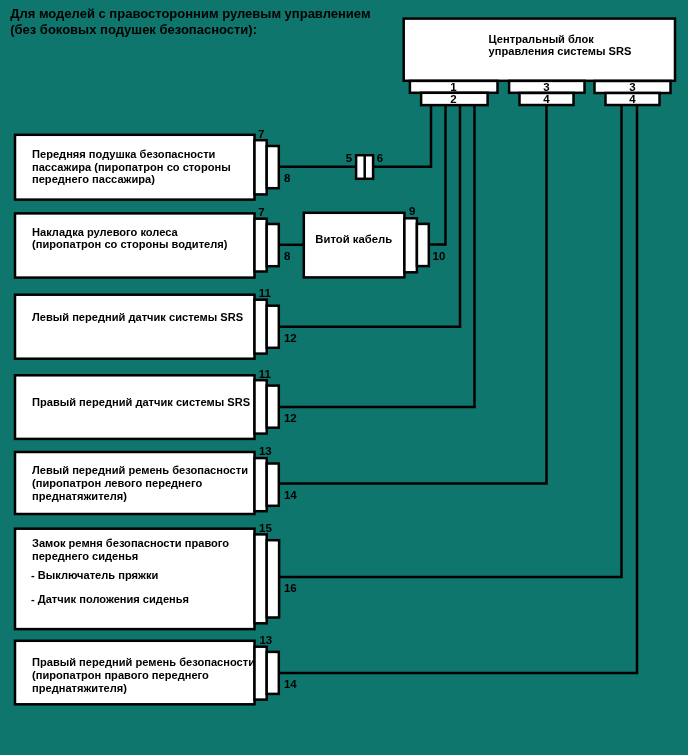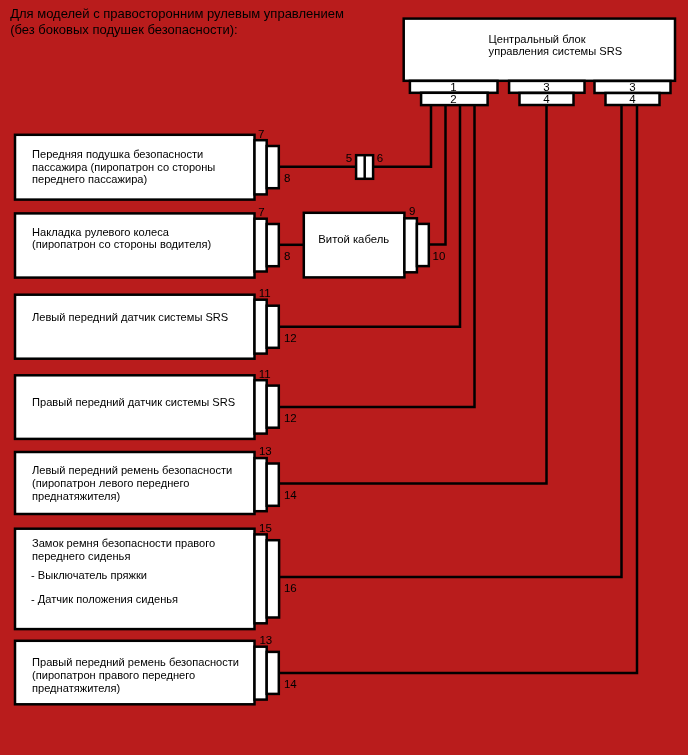--- a/index.html
+++ b/index.html
@@ -1,20 +1,20 @@
 <!DOCTYPE html>
 <html lang="ru"><head>
 <meta charset="utf-8">
 <title>SRS</title>
 <style>
   html,body{margin:0;padding:0;background:#fff;}
   body{width:688px;height:755px;overflow:hidden;
        font-family:"Liberation Sans",sans-serif;color:#000;
        -webkit-font-smoothing:antialiased;}
-  #root{position:relative;width:688px;height:755px;background:#b91c1c;}
+  #root{position:relative;width:688px;height:755px;background:#0f766e;font-weight:bold;}
   svg#diagram{position:absolute;left:0;top:0;display:block;}
   .bx{fill:#fff;stroke:#000;stroke-width:2.5;}
   .wire{stroke:#000;stroke-width:2.5;fill:none;stroke-linecap:butt;}
   text{fill:#000;font-family:"Liberation Sans",sans-serif;}
   .t-title{font-size:13px;}
   .t-box{font-size:11.1px;}
   .t-ecu{font-size:11.1px;}
   .t-coil{font-size:11.3px;}
   .t-num{font-size:11.5px;}
 </style>

